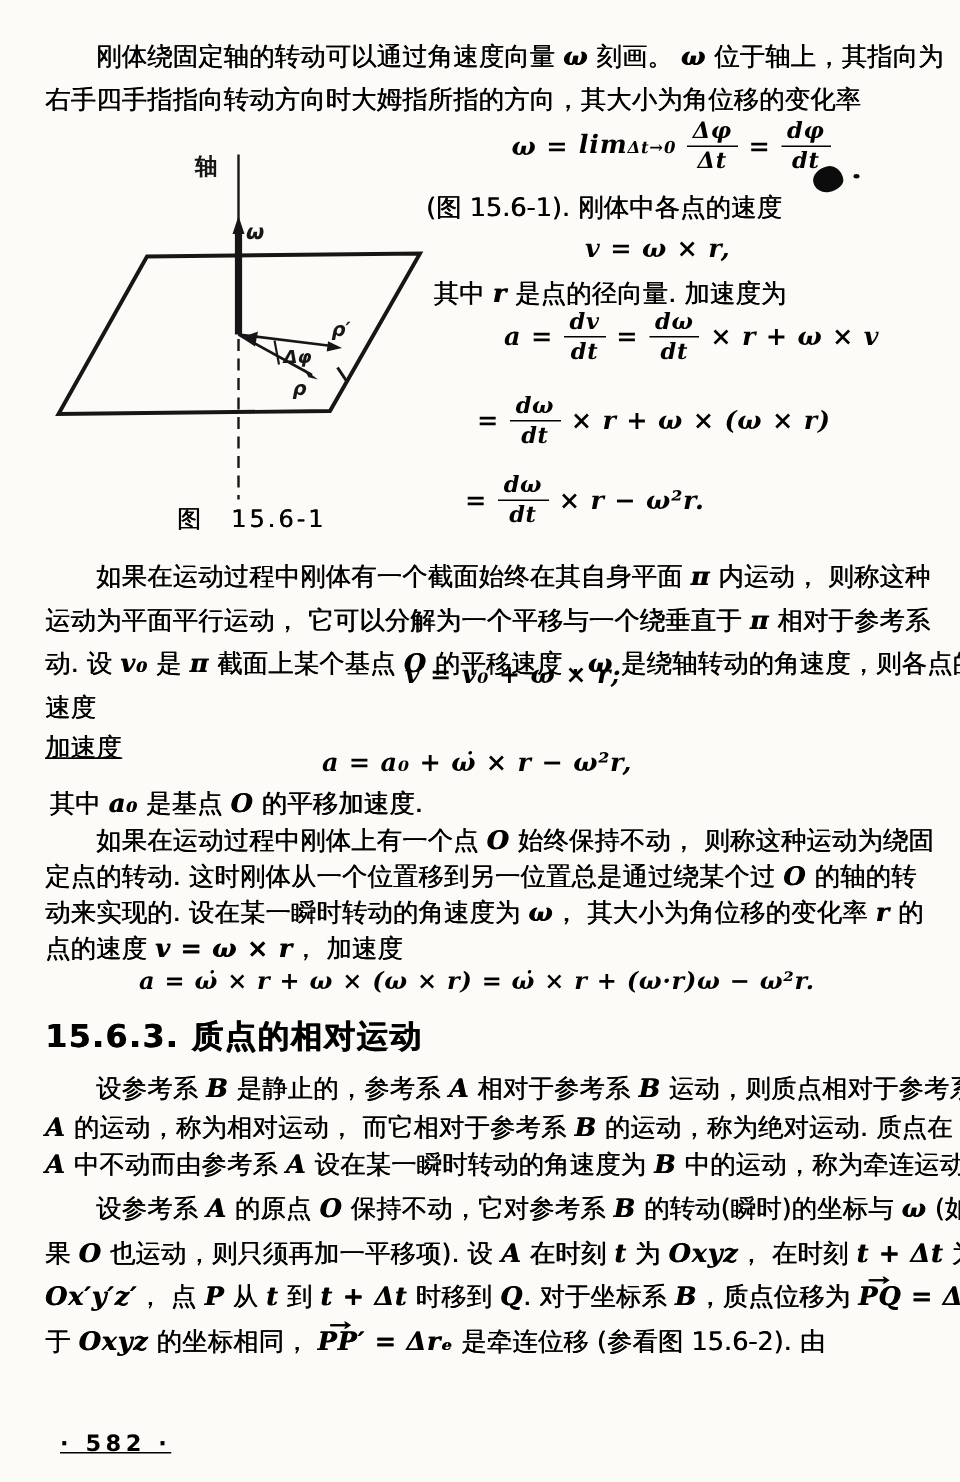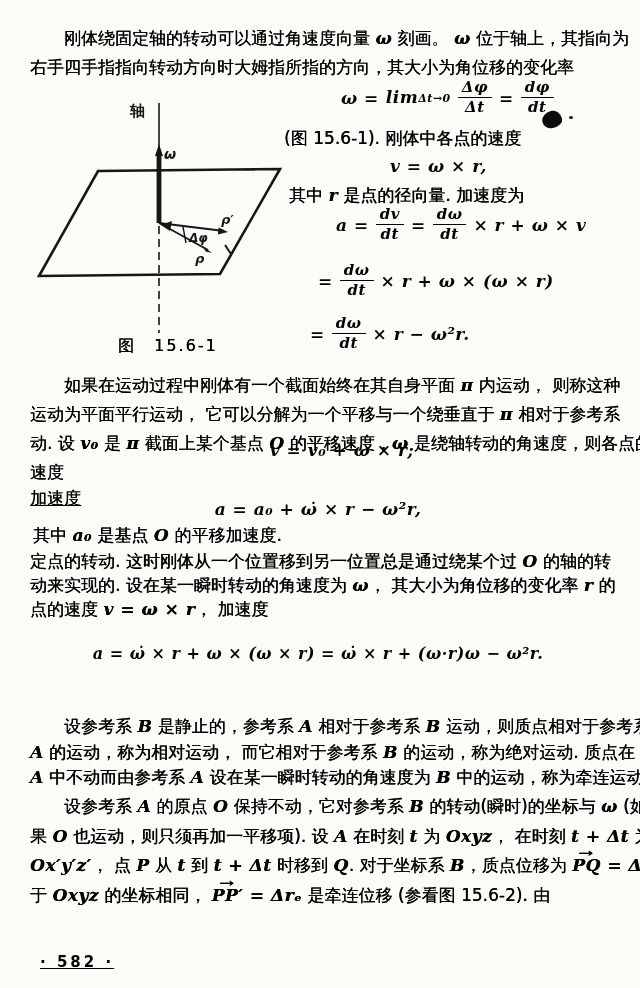--- a/index.html
+++ b/index.html
@@ -138,29 +138,31 @@
   <div class="fcenter" style="top:440px;margin-left:24px;">
     <span class="fx" style="position:static;">v = v₀ + ω × r;</span>
   </div>
   <div class="rline txt" style="left:30px; top:487px;text-decoration:underline;">加速度</div>
   <div class="fcenter" style="top:499px;">
     <span class="fx" style="position:static;text-align:right;">a = a₀ + ω̇ × r − ω²r,</span>
   </div>
   <div class="rline txt" style="left:33px; top:524px;"><span>其中 </span><span class="mi">a₀</span><span> 是基点 </span><span class="mi">O</span><span> 的平移加速度.</span></div>
 
   <div class="para txt" style="top:549px; line-height:24px;">
+    <div class="line ind"><span>如果在运动过程中刚体上有一个点 </span><span class="mi">O</span><span> 始终保持不动， 则称这种运动为</span><span class="b">绕固</span></div>
     <div class="line"><span class="b">定点的转动</span><span>. 这时刚体从一个位置移到另一位置总是通过绕某个过 </span><span class="mi">O</span><span> 的轴的转</span></div>
     <div class="line"><span>动来实现的. 设在某一瞬时转动的角速度为 </span><span class="mi">ω</span><span>， 其大小为角位移的变化率 </span><span class="mi">r</span><span> 的</span></div>
     <div class="line"><span>点的速度 </span><span class="mi">v = ω × r</span><span>， 加速度</span></div>
   </div>
 
   <div class="fcenter" style="top:644px;">
     <span class="fx" style="position:static; font-size:16px;">a = ω̇ × r + ω × (ω × r) = ω̇ × r + (ω·r)ω − ω²r.</span>
   </div>
 
+  <div class="heading">15.6.3. 质点的相对运动</div>
 
   <div class="para txt" style="top:714px; line-height:25.5px;">
     <div class="line ind"><span>设参考系 </span><span class="mi">B</span><span> 是静止的，参考系 </span><span class="mi">A</span><span> 相对于参考系 </span><span class="mi">B</span><span> 运动，则质点相对于参考系</span></div>
     <div class="line"><span class="mi">A</span><span> 的运动，称为</span><span class="b">相对运动</span><span>， 而它相对于参考系 </span><span class="mi">B</span><span> 的运动，称为</span><span class="b">绝对运动</span><span>. 质点在</span></div>
     <div class="line"><span class="mi">A</span><span> 中不动而由参考系 </span><span class="mi">A</span><span> 设在某一瞬时转动的角速度为 </span><span class="mi">B</span><span> 中的运动，称为</span><span class="b">牵连运动</span><span>.</span></div>
   </div>
 
   <div class="para txt" style="top:792px; line-height:29.5px;">
     <div class="line ind"><span>设参考系 </span><span class="mi">A</span><span> 的原点 </span><span class="mi">O</span><span> 保持不动，它对参考系 </span><span class="mi">B</span><span> 的转动(瞬时)的坐标与 </span><span class="mi">ω</span><span> (如</span></div>
     <div class="line"><span>果 </span><span class="mi">O</span><span> 也运动，则只须再加一平移项). 设 </span><span class="mi">A</span><span> 在时刻 </span><span class="mi">t</span><span> 为 </span><span class="mi">Oxyz</span><span>， 在时刻 </span><span class="mi">t + Δt</span><span> 为</span></div>

